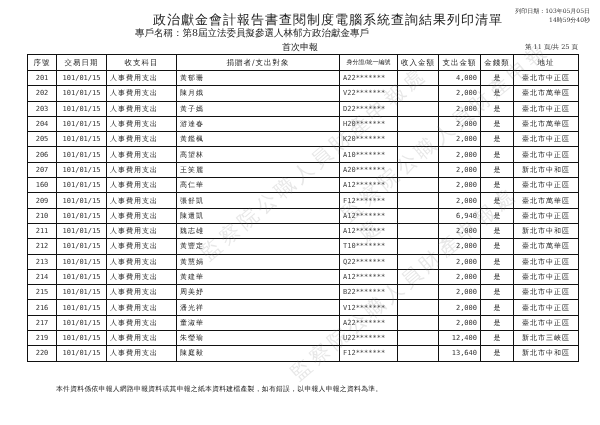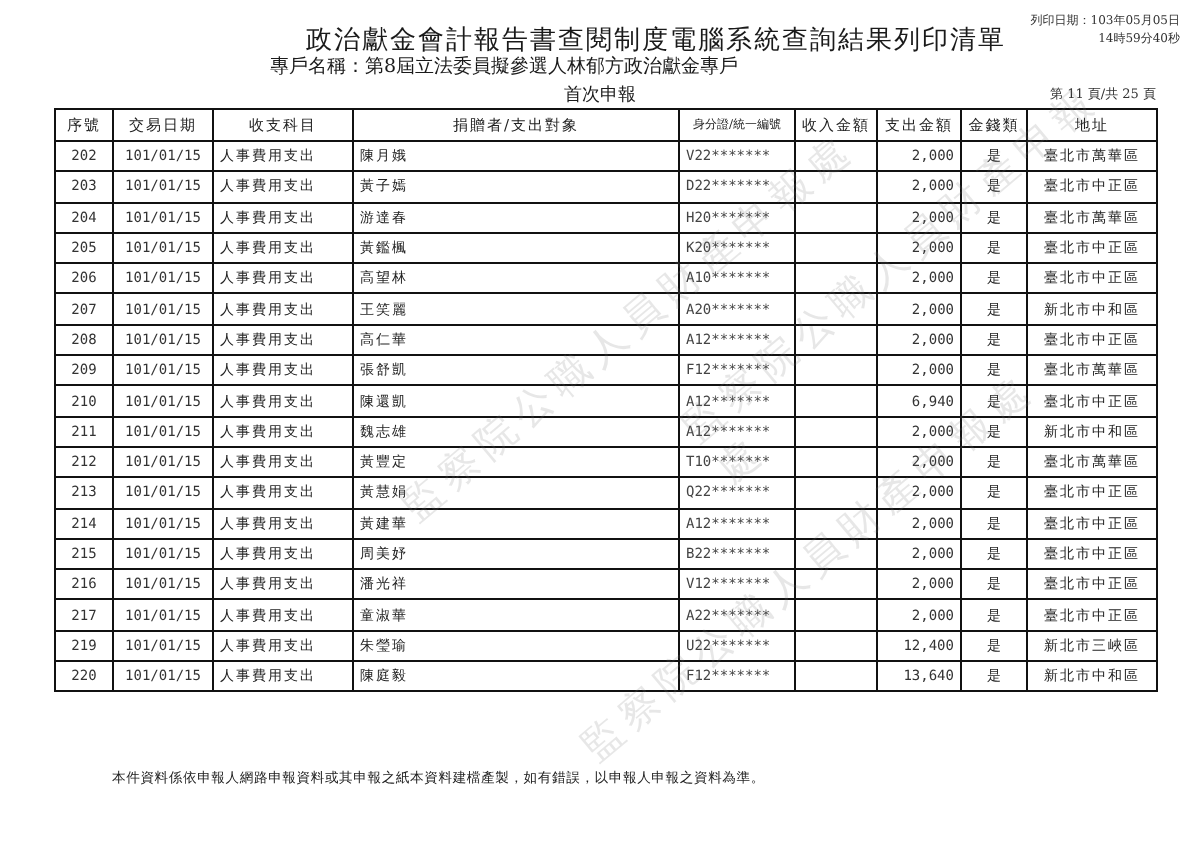--- a/index.html
+++ b/index.html
@@ -65,20 +65,31 @@
       <th>捐贈者/支出對象</th>
       <th style="font-size:6px;letter-spacing:0">身分證/統一編號</th>
       <th>收入金額</th>
       <th>支出金額</th>
       <th>金錢類</th>
       <th>地址</th>
     </tr>
   </thead>
   <tbody id="rows">
       <tr>
+        <td class="c-no">201</td>
+        <td class="c-date">101/01/15</td>
+        <td class="c-cat">人事費用支出</td>
+        <td class="c-name">黃郁珊</td>
+        <td class="c-id">A22*******</td>
+        <td class="c-amt"></td>
+        <td class="c-amt">4,000</td>
+        <td class="c-flag">是</td>
+        <td class="c-addr">臺北市中正區</td>
+      </tr>
+      <tr>
         <td class="c-no">202</td>
         <td class="c-date">101/01/15</td>
         <td class="c-cat">人事費用支出</td>
         <td class="c-name">陳月娥</td>
         <td class="c-id">V22*******</td>
         <td class="c-amt"></td>
         <td class="c-amt">2,000</td>
         <td class="c-flag">是</td>
         <td class="c-addr">臺北市萬華區</td>
       </tr>
@@ -131,21 +142,21 @@
         <td class="c-date">101/01/15</td>
         <td class="c-cat">人事費用支出</td>
         <td class="c-name">王笑麗</td>
         <td class="c-id">A20*******</td>
         <td class="c-amt"></td>
         <td class="c-amt">2,000</td>
         <td class="c-flag">是</td>
         <td class="c-addr">新北市中和區</td>
       </tr>
       <tr>
-        <td class="c-no">208</td>
+        <td class="c-no">160</td>
         <td class="c-date">101/01/15</td>
         <td class="c-cat">人事費用支出</td>
         <td class="c-name">高仁華</td>
         <td class="c-id">A12*******</td>
         <td class="c-amt"></td>
         <td class="c-amt">2,000</td>
         <td class="c-flag">是</td>
         <td class="c-addr">臺北市中正區</td>
       </tr>
       <tr>

